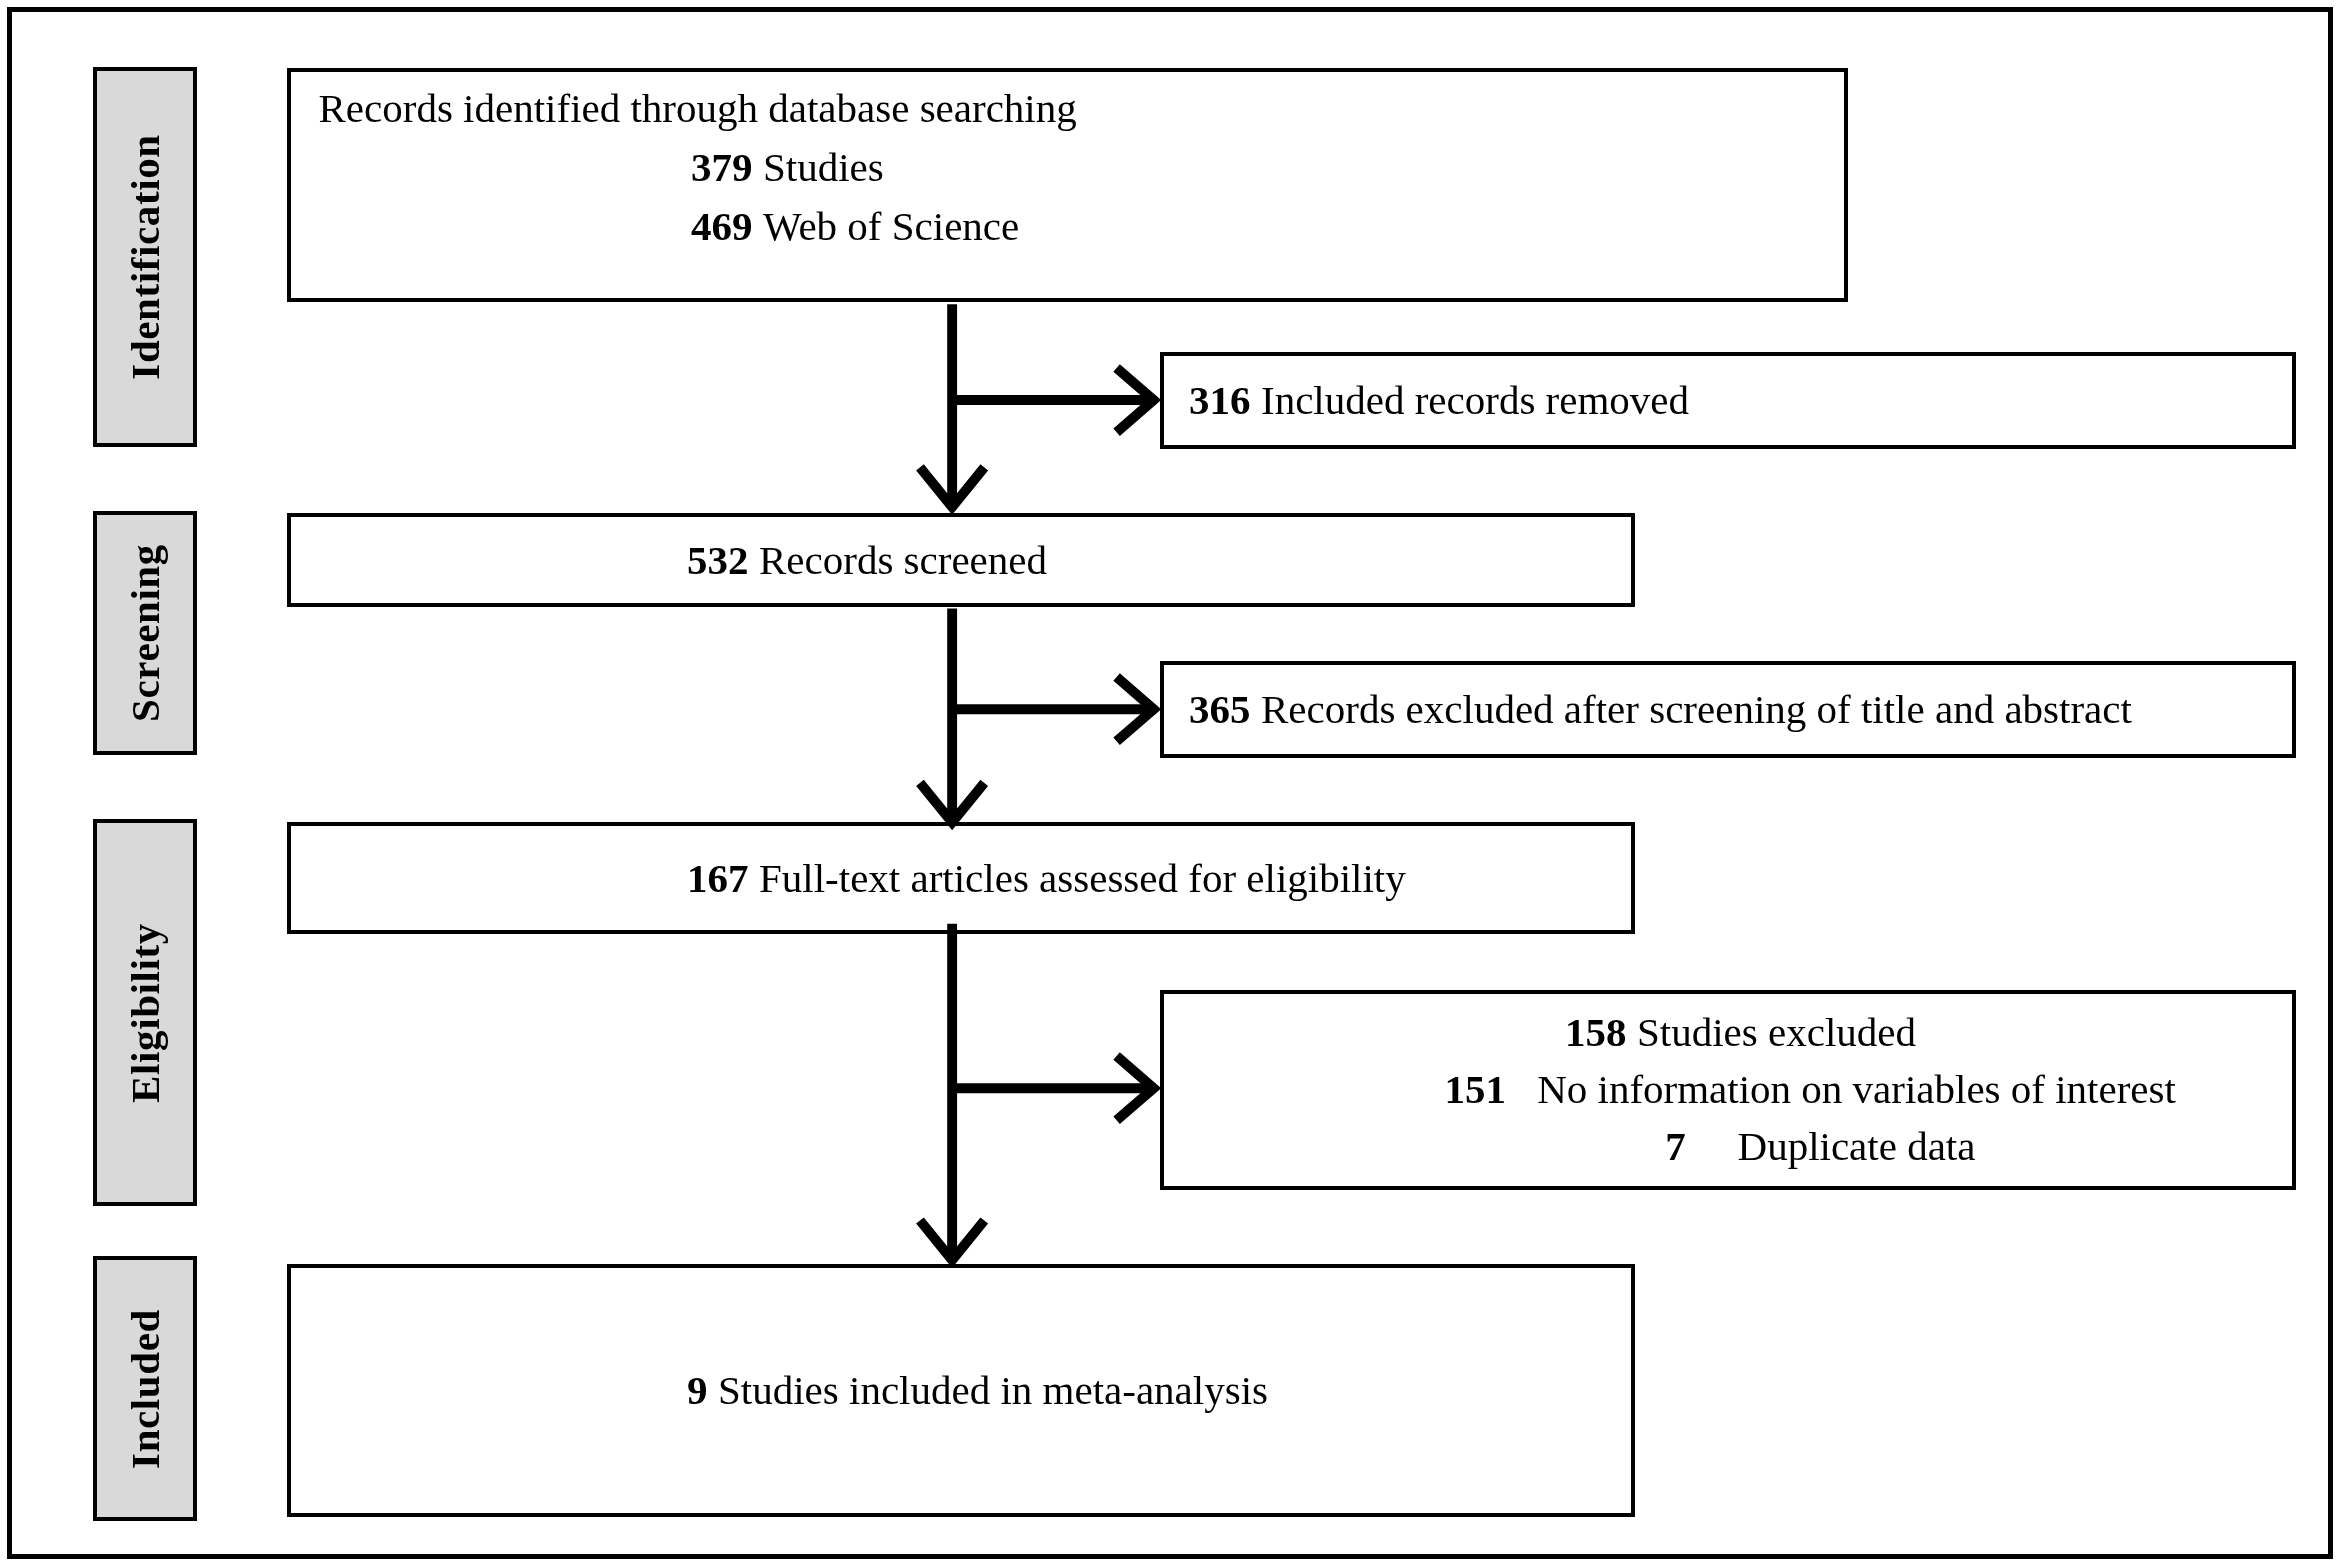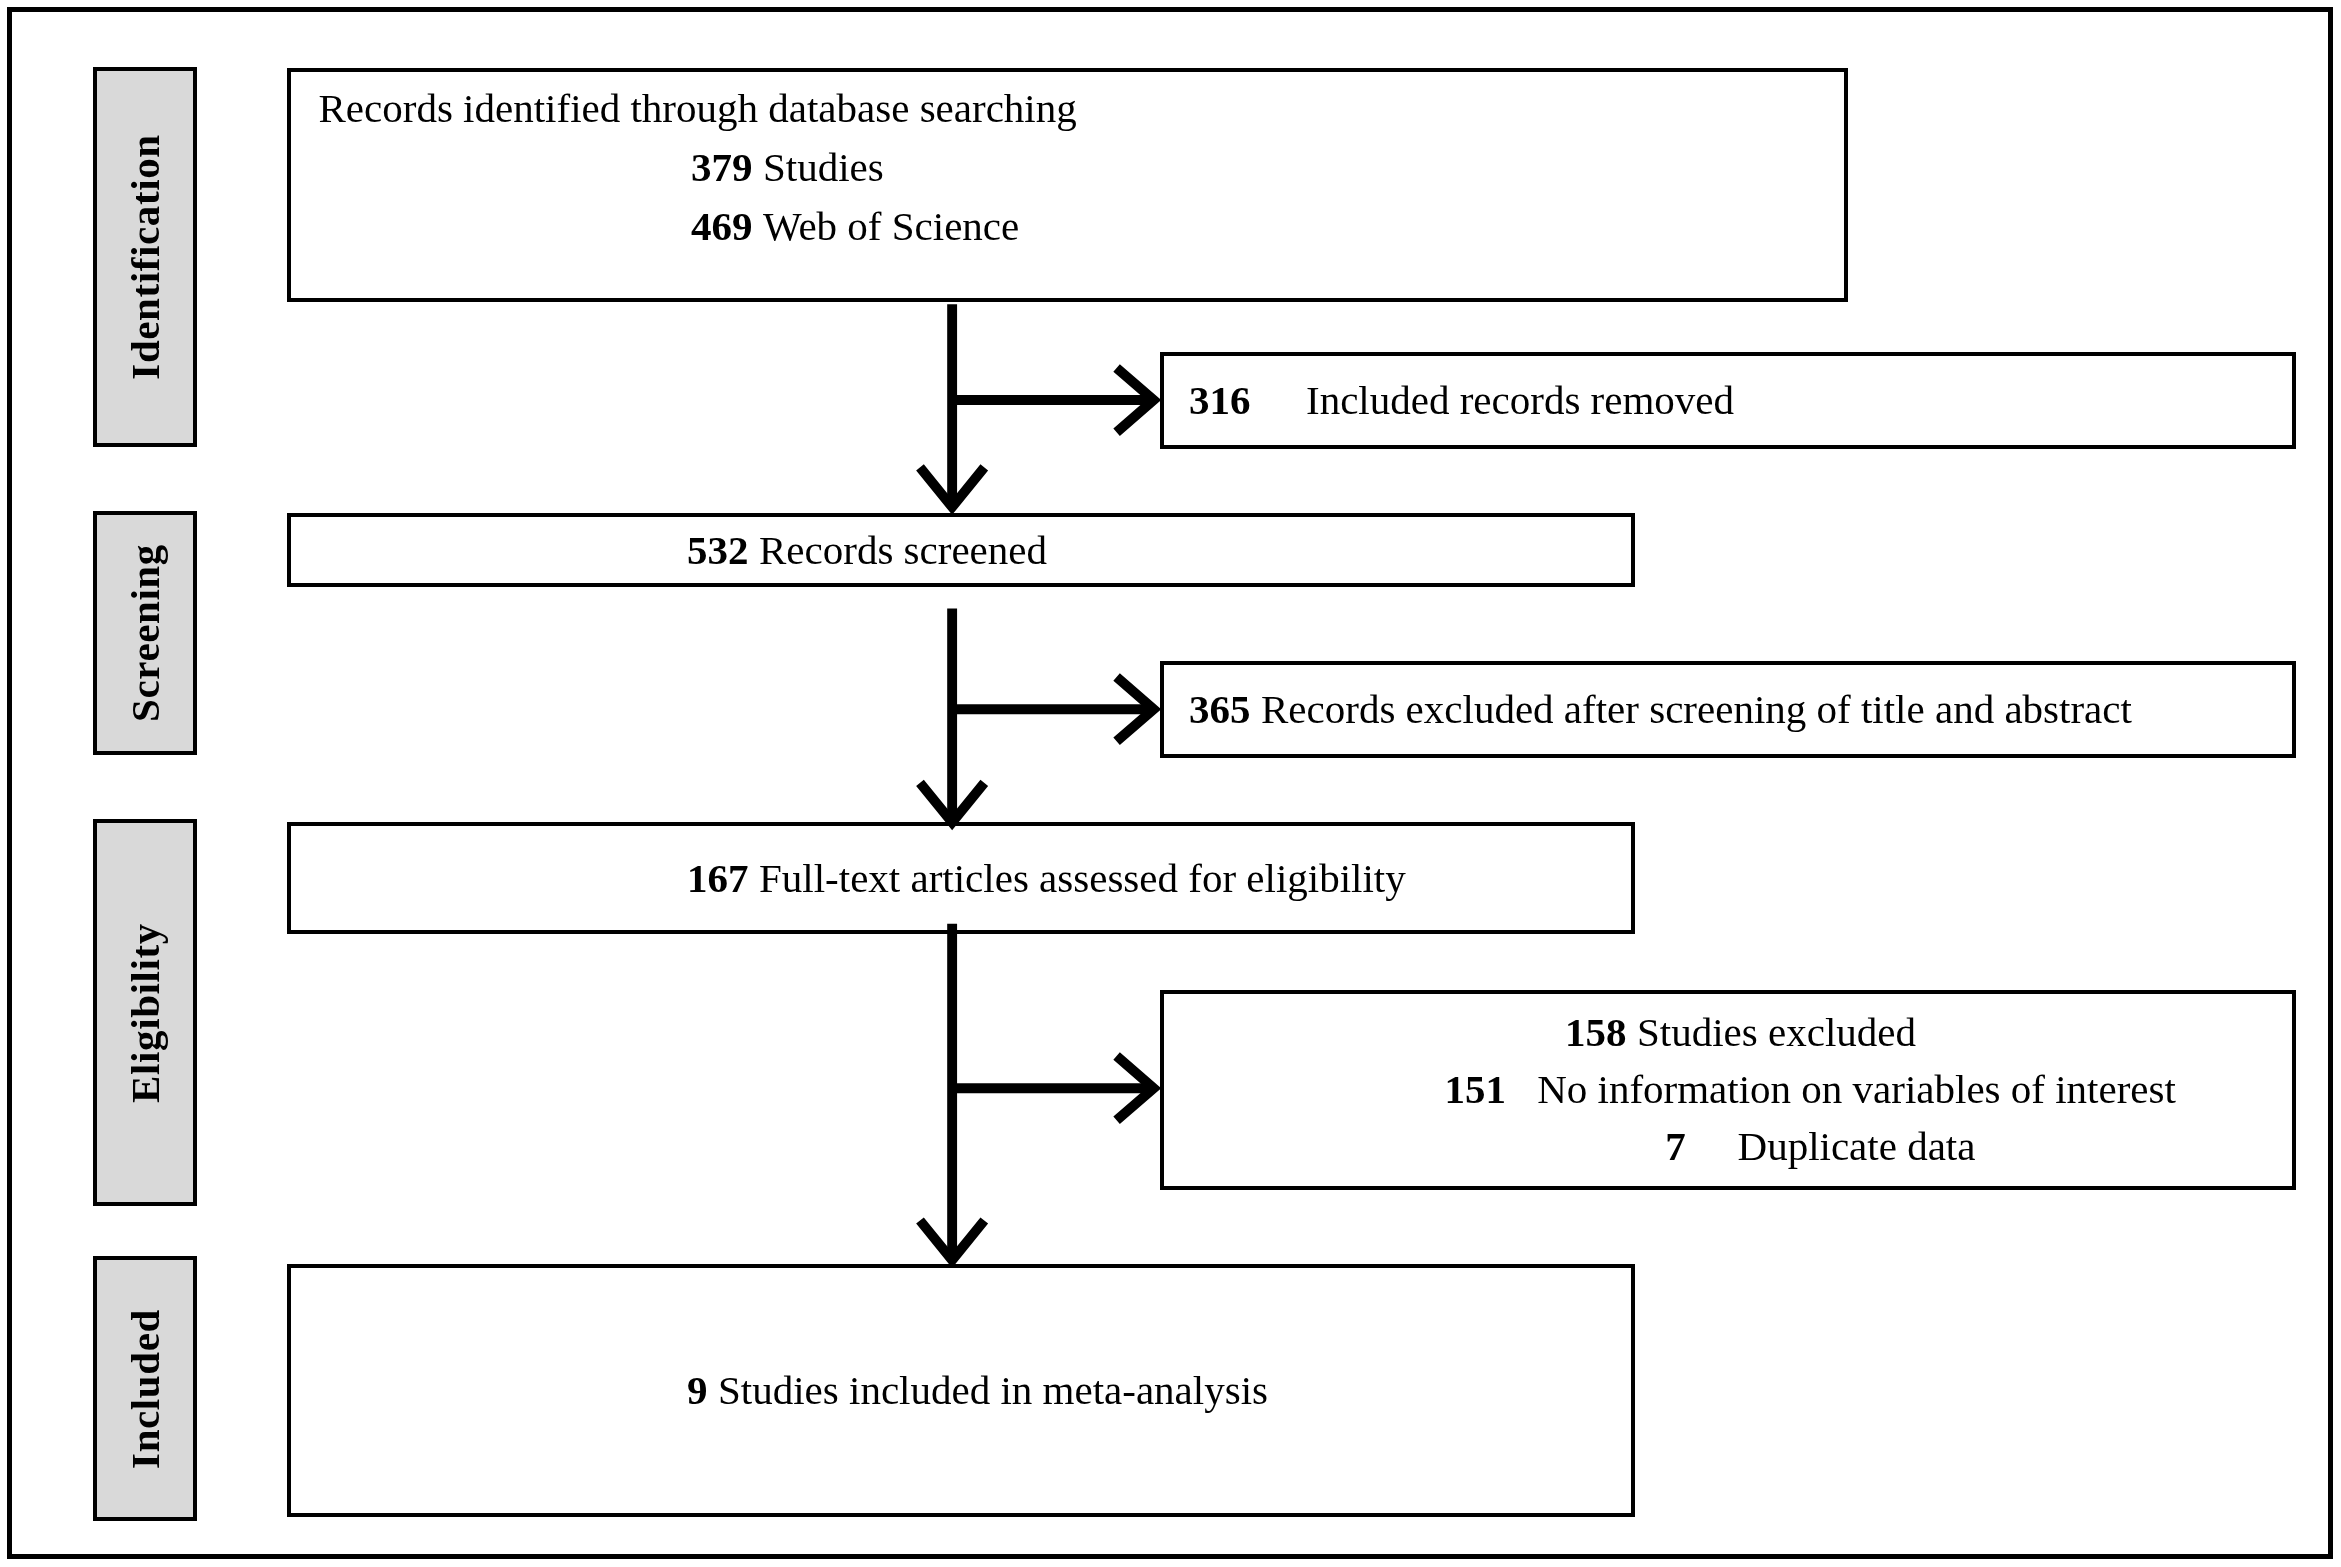--- a/index.html
+++ b/index.html
@@ -60,27 +60,27 @@
 
   .vcenter { display: flex; align-items: center; }
 
   #box-records-identified { left: 287px; top: 68px; width: 1561px; height: 234px; padding-top: 7.4px; padding-left: 9px; }
   #box-records-identified .title { padding-left: 18.5px; }
   #box-records-identified .item  { padding-left: 391px; }
 
   #box-records-screened,
   #box-fulltext-assessed,
   #box-studies-included { left: 287px; width: 1348px; padding-left: 396px; }
-  #box-records-screened  { top: 513px;  height: 74px; }
+  #box-records-screened  { top: 513px;  height: 94px; }
   #box-fulltext-assessed { top: 822px; height: 112px; }
   #box-studies-included  { top: 1264px; height: 253px; }
 
   #box-duplicates-removed,
   #box-records-excluded { left: 1160px; width: 1136px; padding-left: 25px; }
-  #box-duplicates-removed { top: 352px;  height: 97px; gap: 45px; }
+  #box-duplicates-removed { top: 352px;  height: 97px; }
   #box-records-excluded   { top: 661px; height: 97px; }
 
   #box-studies-excluded { left: 1160px; top: 990px; width: 1136px; height: 200px; padding-top: 10px; line-height: 57px; text-align: center; }
   #box-studies-excluded .title { padding-left: 25px; }
   #box-studies-excluded .sub   { padding-left: 133px; }
   #box-studies-excluded .sub .num { display: inline-block; width: 124px; margin-right: 0; }
 
   .arrows {
     position: absolute;
     left: 0; top: 0;

